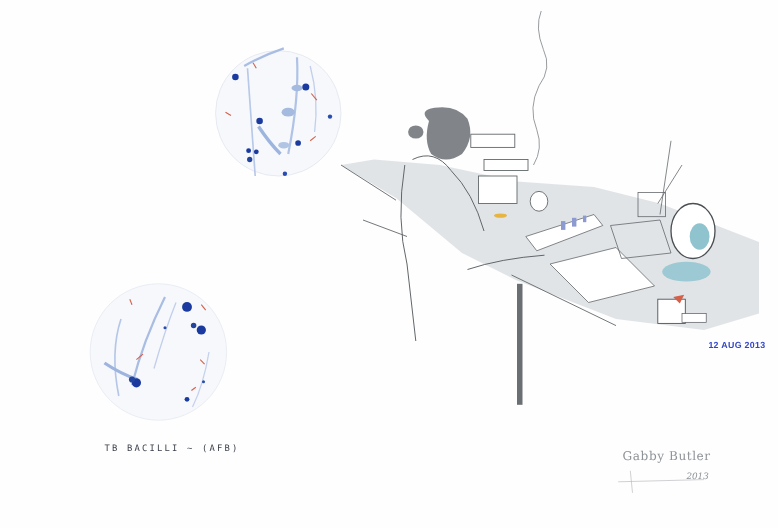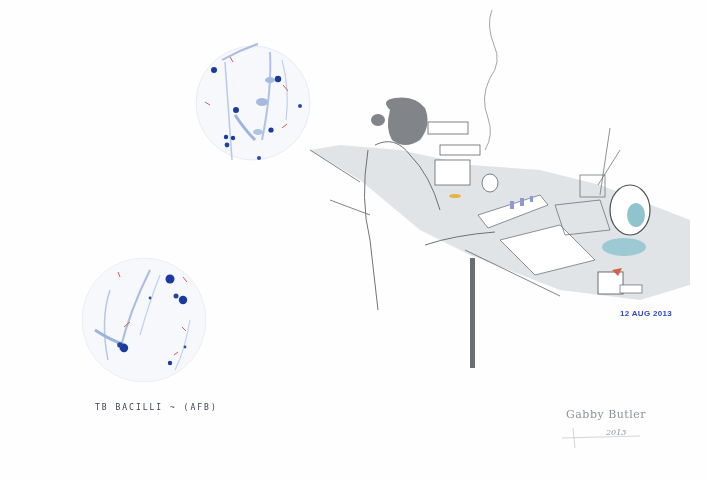--- a/index.html
+++ b/index.html
@@ -1,22 +1,22 @@
 <!DOCTYPE html>
 <html><head>
 <meta charset="utf-8">
 <style>
   html, body { margin:0; padding:0; background:#ffffff; }
   body { width:707px; height:480px; position:relative; overflow:hidden; font-family:"Liberation Sans", sans-serif; }
   .canvas { position:absolute; left:0; top:0; width:707px; height:480px; background:#fefefe; }
   svg { position:absolute; left:0; top:0; }
   .caption { position:absolute; left:95px; top:403px; font-family:"DejaVu Sans Mono", monospace; font-size:8px; letter-spacing:2px; color:#3a3f4a;text-align:center; }
   .signature { position:absolute; left:566px; top:408px; font-family:"DejaVu Serif", serif; font-size:11px; color:#8e9398; letter-spacing:0.5px; }
-  .year { position:absolute; left:606px; top:428px; font-family:"DejaVu Serif", serif; font-style:italic; font-size:8px; color:#8e9398; }
-  .stamp { position:absolute; left:620px; top:309px; font-family:"Liberation Sans", sans-serif; font-weight:bold; font-size:8px; color:#3246c8; letter-spacing:0.3px;text-align:right; }
+  .year { position:absolute; left:624px; top:428px; font-family:"DejaVu Serif", serif; font-style:italic; font-size:8px; color:#8e9398; }
+  .stamp { position:absolute; left:644px; top:309px; font-family:"Liberation Sans", sans-serif; font-weight:bold; font-size:8px; color:#3246c8; letter-spacing:0.3px;text-align:right; }
 </style>
 </head>
 <body>
 
 <div class="canvas">
 <svg width="707" height="480" viewBox="0 0 707 480">
 
   <g>
     <circle cx="253" cy="103" r="57" fill="#f6f8fc" stroke="#e2e7ef" stroke-width="0.8"></circle>
     <path d="M222 60 Q240 50 258 44" stroke="#a9bde3" stroke-width="2" fill="none"></path>

